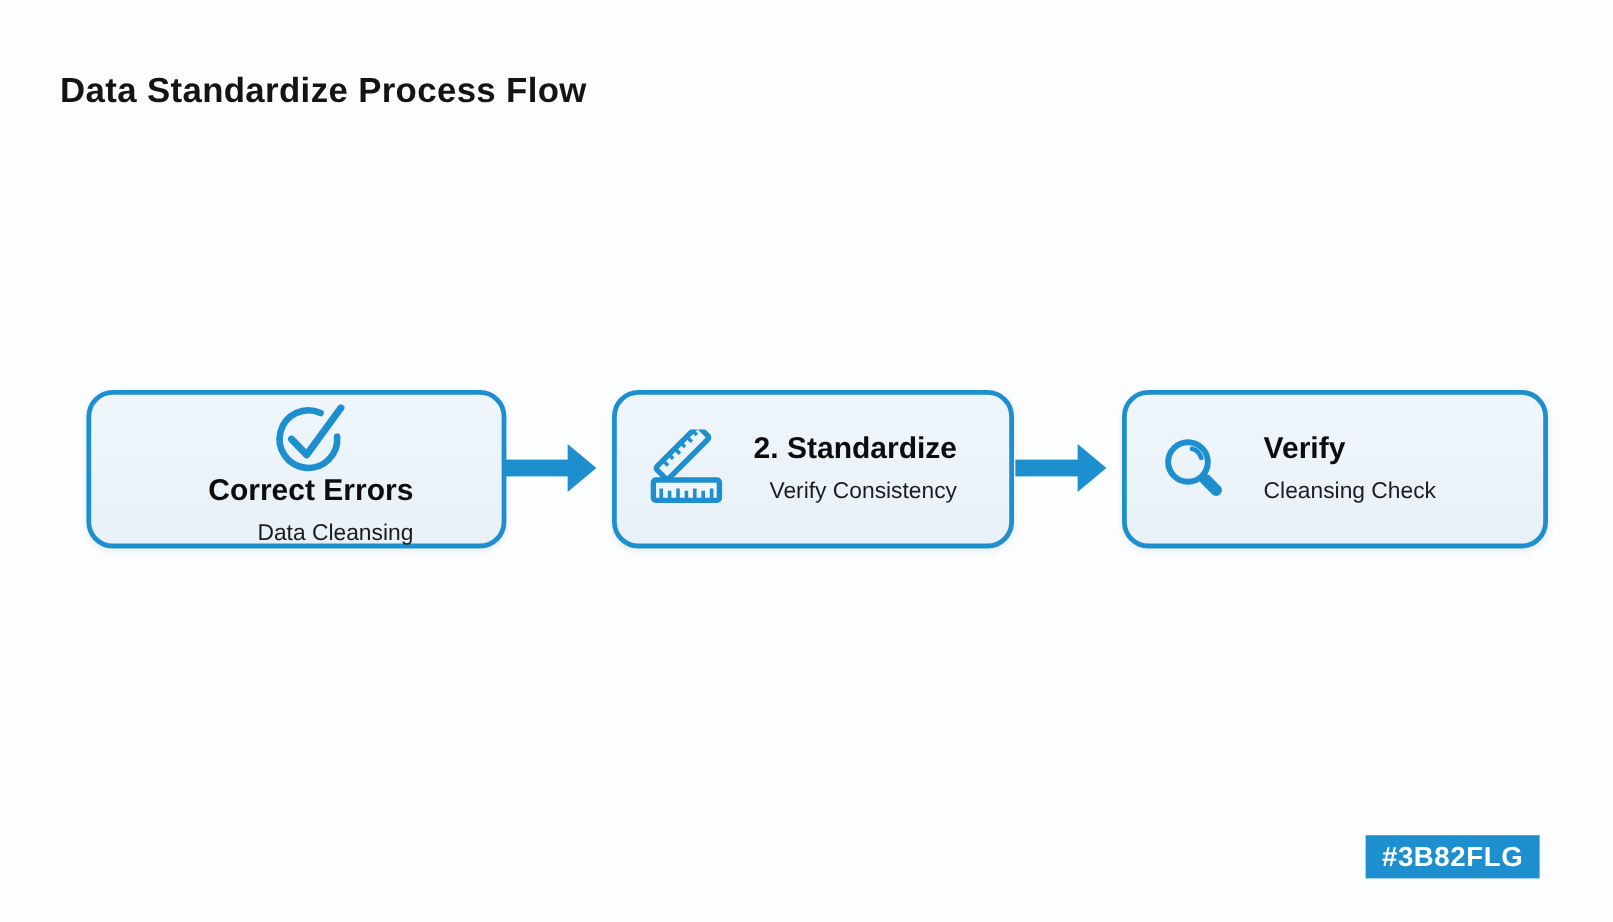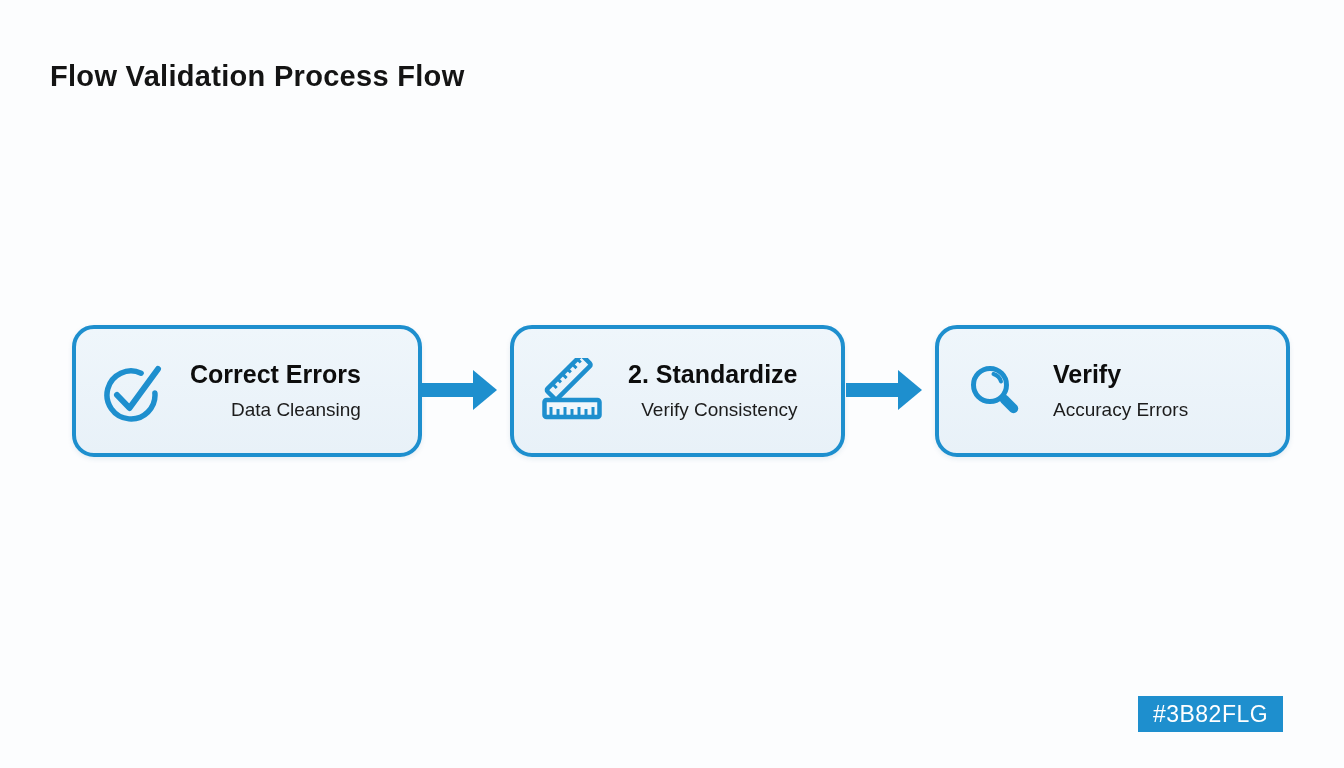--- a/index.html
+++ b/index.html
@@ -25,44 +25,44 @@
     letter-spacing:0.3px;margin:0;
   }
   .step-box{
     position:absolute;top:325px;height:132px;box-sizing:border-box;
     background:linear-gradient(180deg,var(--box-fill-top),var(--box-fill-bottom));
     border:4px solid var(--accent);
     border-radius:22px;
     display:flex;align-items:center;
     box-shadow:0 2px 5px rgba(25,90,140,0.10);
   }
-  #step1{left:72px;width:350px;}
+  #step1{left:72px;width:350px;flex-direction:column;}
   #step2{left:510px;width:335px;}
   #step3{left:935px;width:355px;}
   .step-icon{margin-left:26px;width:64px;height:66px;flex:none;display:block;}
   .step-icon svg{display:block;width:100%;height:100%;}
   .step-text{margin-left:24px;display:flex;flex-direction:column;gap:10px;}
   .step-title{font-size:25px;font-weight:700;color:#0D0D0D;line-height:1.15;white-space:nowrap;}
   .step-subtitle{font-size:19px;font-weight:400;color:var(--subtitle-color);line-height:1.2;white-space:nowrap;text-align:right;}
   .flow-arrow{position:absolute;top:368px;width:76px;height:44px;}
   #arrow1{left:421px;}
   #arrow2{left:846px;}
   .ref-badge{
     position:absolute;left:1138px;top:696px;width:145px;height:36px;
     background:var(--accent);color:var(--badge-text);
-    font-size:23px;font-weight:400;letter-spacing:0.5px;
+    font-size:23px;font-weight:700;letter-spacing:0.5px;
     display:flex;align-items:center;justify-content:center;
   }
 </style>
 </head>
 <body>
 
 <div class="canvas">
 
-  <h1 class="page-title">Flow Validation Process Flow</h1>
+  <h1 class="page-title">Data Standardize Process Flow</h1>
 
   <div class="step-box" id="step1">
     <span class="step-icon">
       <svg viewBox="0 0 64 66" fill="none" xmlns="http://www.w3.org/2000/svg">
         <path d="M39.1 15.2 A24 24 0 1 0 52.9 34.9" stroke="#1E8FCE" stroke-width="5.5" stroke-linecap="round"></path>
         <path d="M15 37 L27.5 50 L56 11" stroke="#1E8FCE" stroke-width="6" stroke-linecap="round" stroke-linejoin="round"></path>
       </svg>
     </span>
     <div class="step-text">
       <div class="step-title">Correct Errors</div>
@@ -104,19 +104,19 @@
   <div class="step-box" id="step3">
     <span class="step-icon">
       <svg viewBox="0 0 64 66" fill="none" xmlns="http://www.w3.org/2000/svg">
         <circle cx="25" cy="27" r="16.5" stroke="#1E8FCE" stroke-width="5"></circle>
         <path d="M28.5 16 A11 11 0 0 1 36 23.5" stroke="#1E8FCE" stroke-width="4" stroke-linecap="round"></path>
         <path d="M39.5 41.5 L48.5 50.5" stroke="#1E8FCE" stroke-width="9.5" stroke-linecap="round"></path>
       </svg>
     </span>
     <div class="step-text">
       <div class="step-title">Verify</div>
-      <div class="step-subtitle">Accuracy Errors</div>
+      <div class="step-subtitle">Cleansing Check</div>
     </div>
   </div>
 
   <div class="ref-badge">#3B82FLG</div>
 
 </div>
 
 </body></html>

